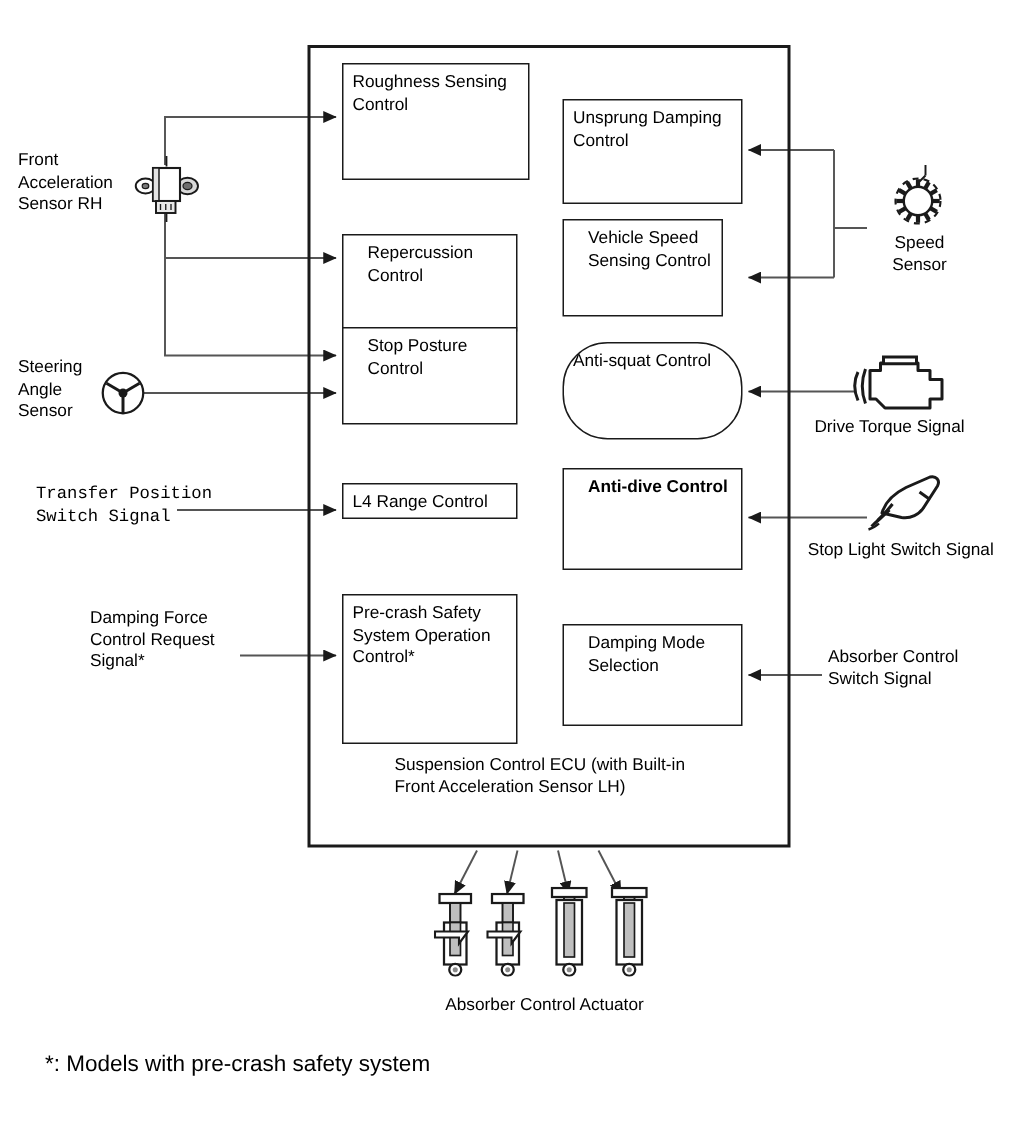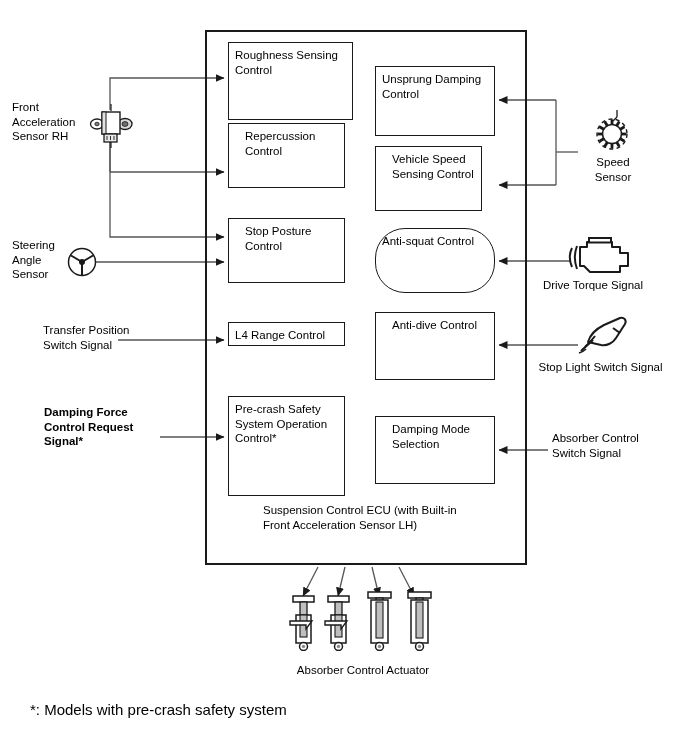--- a/index.html
+++ b/index.html
@@ -108,60 +108,60 @@
       <path d="M372,567 L379,596" marker-end="url(#arrowDiag)"></path>
       <path d="M399,567 L414,596" marker-end="url(#arrowDiag)"></path>
     </g>
   </svg>
 
   <div class="ecu-frame" style="left:205px; top:30px; width:322px; height:535px;"></div>
 
   <div class="ctl-box" style="left:228px; top:42px; width:125px; height:78px;">Roughness Sensing
 Control</div>
 
-  <div class="ctl-box indent" style="left:228px; top:123px; width:117px; height:65px;">Repercussion
+  <div class="ctl-box indent" style="left:228px; top:156px; width:117px; height:65px;">Repercussion
 Control</div>
 
   <div class="ctl-box indent" style="left:228px; top:218px; width:117px; height:65px;">Stop Posture
 Control</div>
 
   <div class="ctl-box" style="left:228px; top:322px; width:117px; height:24px;">L4 Range Control</div>
 
   <div class="ctl-box" style="left:228px; top:396px; width:117px; height:100px;">Pre-crash Safety
 System Operation
 Control*</div>
 
   <div class="ctl-box" style="left:375px; top:66px; width:120px; height:70px;">Unsprung Damping
 Control</div>
 
   <div class="ctl-box indent" style="left:375px; top:146px; width:107px; height:65px;">Vehicle Speed
 Sensing Control</div>
 
   <div class="ctl-box" style="left:375px; top:228px; width:120px; height:65px;border-radius:30px;">Anti-squat Control</div>
 
-  <div class="ctl-box indent" style="left:375px; top:312px; width:120px; height:68px;">Anti-dive Control</div>
+  <div class="ctl-box indent" style="left:375px; top:312px; width:120px; height:68px;font-weight:bold;">Anti-dive Control</div>
 
   <div class="ctl-box indent" style="left:375px; top:416px; width:120px; height:68px;">Damping Mode
 Selection</div>
 
   <div class="plain-label" style="left:263px; top:503px; width:240px;">Suspension Control ECU (with Built-in
 Front Acceleration Sensor LH)</div>
 
   <div class="plain-label" style="left:12px; top:100px; width:86px;">Front
 Acceleration
 Sensor RH</div>
 
   <div class="plain-label" style="left:12px; top:238px; width:80px;">Steering
 Angle
 Sensor</div>
 
-  <div class="plain-label" style="left:43px; top:323px; width:120px;">Transfer Position
+  <div class="plain-label" style="left:24px; top:323px; width:120px;font-family:Liberation Mono, monospace;">Transfer Position
 Switch Signal</div>
 
-  <div class="plain-label" style="left:44px; top:405px; width:104px;font-weight:bold;">Damping Force
+  <div class="plain-label" style="left:60px; top:405px; width:104px;">Damping Force
 Control Request
 Signal*</div>
 
   <div class="icon-holder" style="left:88px; top:104px; width:46px; height:44px;">
     <svg width="46" height="44" viewBox="0 0 46 44">
 
       <line x1="23" y1="0" x2="23" y2="7" stroke="#1a1a1a" stroke-width="1.2"></line>
       <line x1="23" y1="37" x2="23" y2="44" stroke="#1a1a1a" stroke-width="1.2"></line>
 
       <ellipse cx="9" cy="20" rx="6.5" ry="5" fill="#ffffff" stroke="#1a1a1a" stroke-width="1.3"></ellipse>

